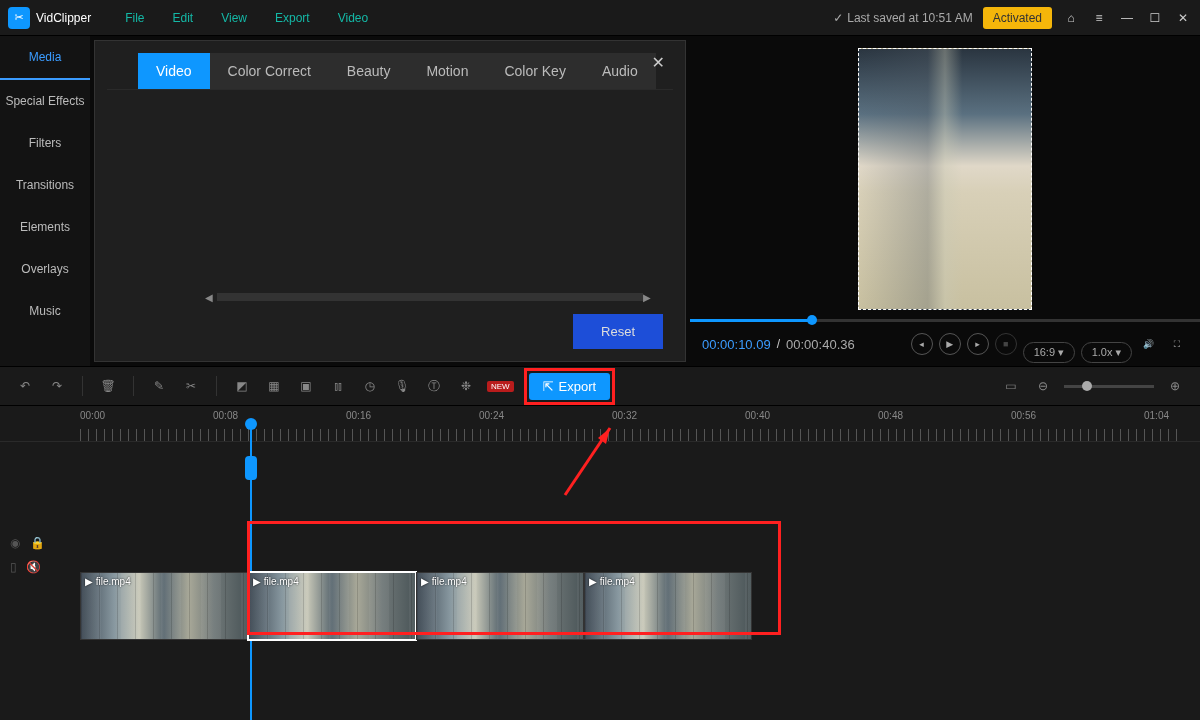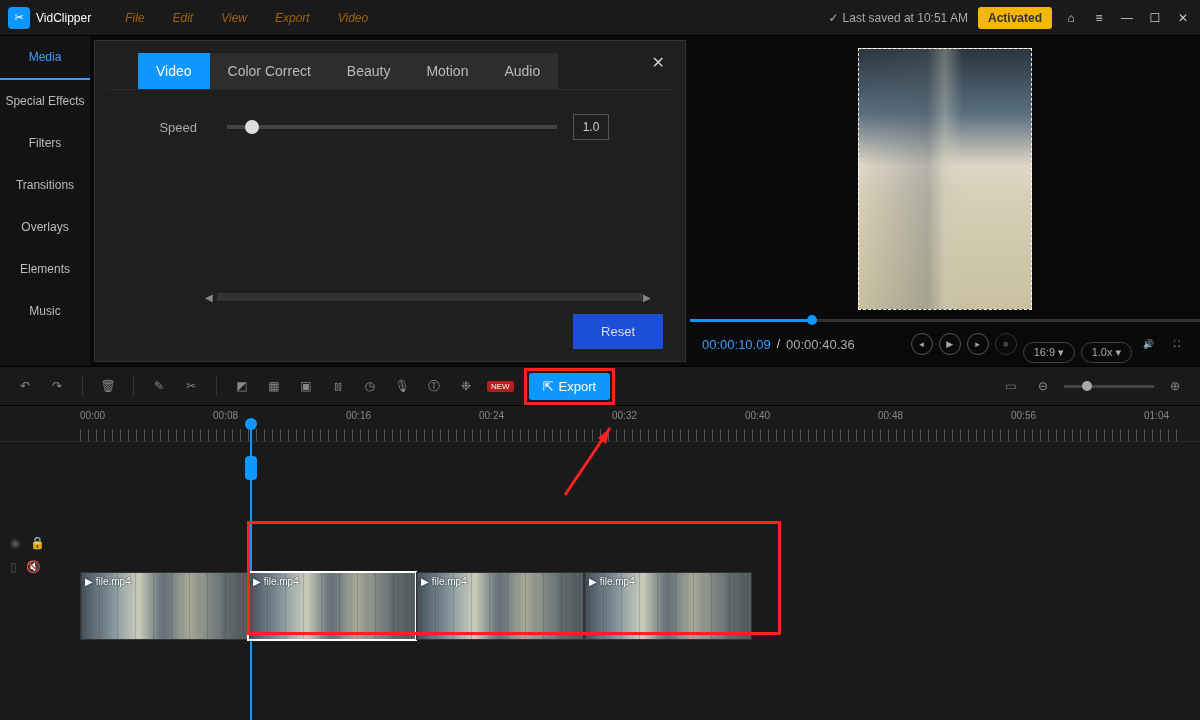--- a/index.html
+++ b/index.html
@@ -2,24 +2,24 @@
 <html><head>
 <meta charset="utf-8">
 <style>
 * { margin: 0; padding: 0; box-sizing: border-box; font-family: -apple-system, "Segoe UI", Arial, sans-serif; }
 body { background: #0a0a0a; color: #ccc; font-size: 12px; overflow: hidden; width: 1200px; height: 720px; }
 
 
 .menubar { height: 36px; background: #1a1a1a; display: flex; align-items: center; padding: 0 8px; border-bottom: 1px solid #000; }
 .app-icon { width: 22px; height: 22px; background: #0e97ff; border-radius: 4px; margin-right: 6px; display: flex; align-items: center; justify-content: center; color: #fff; font-size: 11px; }
 .app-name { font-weight: 500; color: #fff; margin-right: 20px; }
-.menu-item { padding: 0 14px; color: #a16207; cursor: pointer; font-style: italic; }
+.menu-item { padding: 0 14px; color: #14b8a6; cursor: pointer; }
 .menubar-right { margin-left: auto; display: flex; align-items: center; gap: 10px; }
 .save-status { color: #aaa; font-size: 12px; display: flex; align-items: center; gap: 4px; }
-.activated { background: #f5b60a; color: #333; padding: 4px 10px; border-radius: 3px; font-size: 12px; font-weight: 700; }
+.activated { background: #f5b60a; color: #333; padding: 4px 10px; border-radius: 3px; font-size: 12px; font-weight: 400; }
 .win-ctrl { width: 18px; height: 18px; display: flex; align-items: center; justify-content: center; color: #ccc; cursor: pointer; }
 
 
 .main { display: flex; height: 330px; }
 
 
 .left-panel { width: 90px; background: #131313; display: flex; flex-direction: column; }
 .side-tab { padding: 14px 0; text-align: center; color: #bbb; cursor: pointer; font-size: 12px; }
 .side-tab.active { color: #3b9cff; border-bottom: 2px solid #3b9cff; }
 
@@ -111,40 +111,34 @@
     <div class="win-ctrl">✕</div>
   </div>
 </div>
 
 <div class="main">
   <div class="left-panel">
     <div class="side-tab active">Media</div>
     <div class="side-tab">Special Effects</div>
     <div class="side-tab">Filters</div>
     <div class="side-tab">Transitions</div>
+    <div class="side-tab">Elements</div>
     <div class="side-tab">Overlays</div>
-    <div class="side-tab">Elements</div>
     <div class="side-tab">Music</div>
   </div>
 
   <div class="edit-panel">
     <div class="close-x">✕</div>
     <div class="edit-tabs">
       <div class="edit-tab active">Video</div>
       <div class="edit-tab">Color Correct</div>
       <div class="edit-tab">Beauty</div>
       <div class="edit-tab">Motion</div>
+      <div class="edit-tab">Color Key</div>
       <div class="edit-tab">Audio</div>
-    </div>
-    <div class="edit-row">
-      <div class="edit-label">Speed</div>
-      <div class="slider-track">
-          <div class="slider-thumb"></div>
-        </div>
-      <div class="slider-value">1.0</div>
     </div>
     <div class="hscroll">
       <div class="hscroll-arrow">◀</div>
       <div class="hscroll-bar"></div>
       <div class="hscroll-arrow">▶</div>
     </div>
     <button class="reset-btn">Reset</button>
   </div>
 
   <div class="preview">

